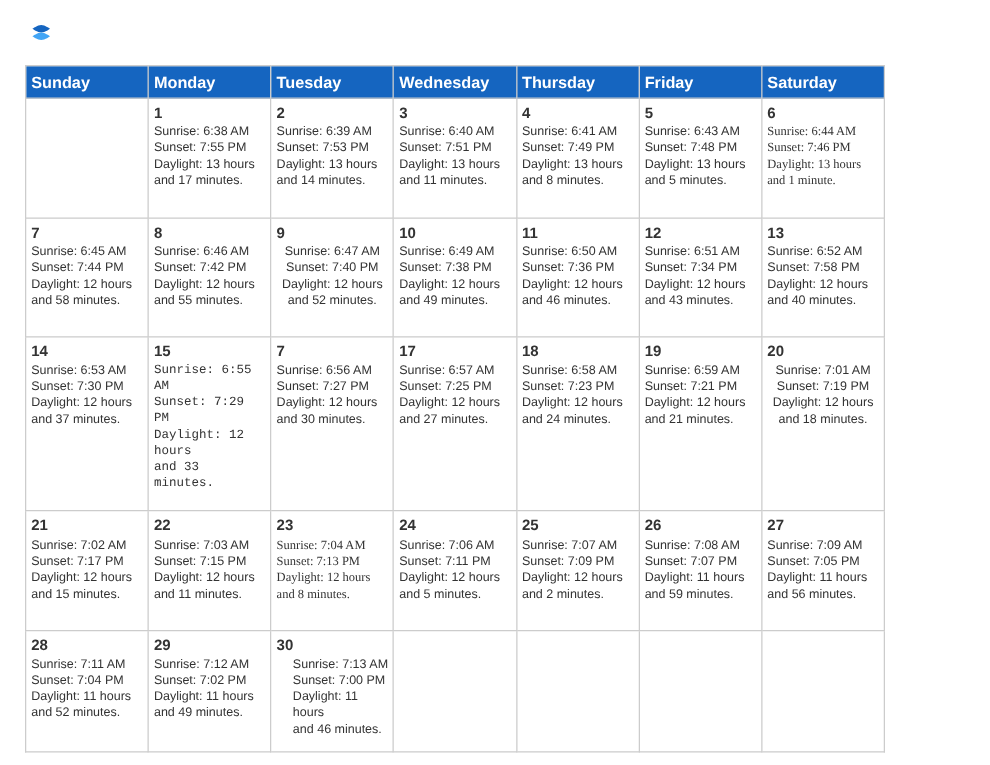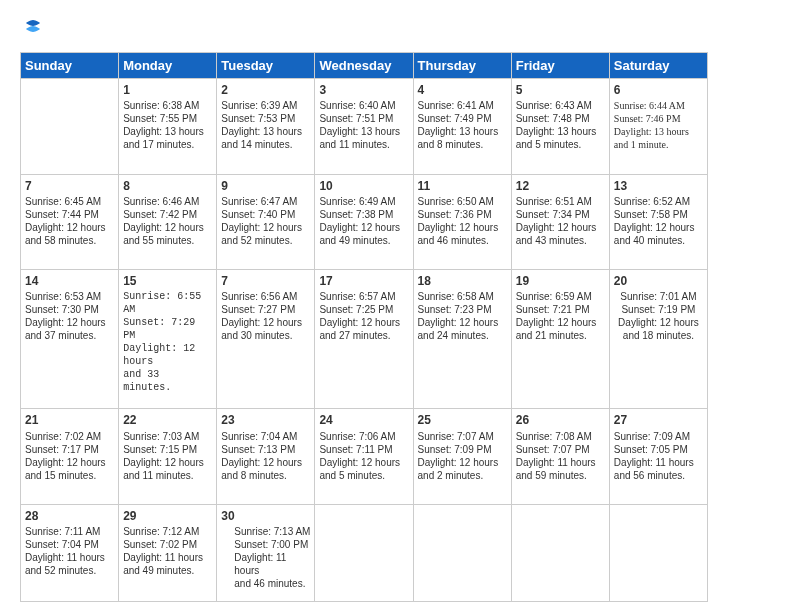--- a/index.html
+++ b/index.html
@@ -201,21 +201,21 @@
           </td>
           <td>
             <span class="day-num">8</span>
             <div class="day-info" style="white-space: pre-line;">Sunrise: 6:46 AM
 Sunset: 7:42 PM
 Daylight: 12 hours
 and 55 minutes.</div>
           </td>
           <td>
             <span class="day-num">9</span>
-            <div class="day-info" style="white-space: pre-line;">Sunrise: 6:47 AM
+            <div class="day-info" style="white-space: pre-line; text-align: center;">Sunrise: 6:47 AM
 Sunset: 7:40 PM
 Daylight: 12 hours
 and 52 minutes.</div>
           </td>
           <td>
             <span class="day-num">10</span>
             <div class="day-info" style="white-space: pre-line;">Sunrise: 6:49 AM
 Sunset: 7:38 PM
 Daylight: 12 hours
 and 49 minutes.</div>
@@ -303,21 +303,21 @@
           </td>
           <td>
             <span class="day-num">22</span>
             <div class="day-info" style="white-space: pre-line;">Sunrise: 7:03 AM
 Sunset: 7:15 PM
 Daylight: 12 hours
 and 11 minutes.</div>
           </td>
           <td>
             <span class="day-num">23</span>
-            <div class="day-info" style="white-space: pre-line;">Sunrise: 7:04 AM
+            <div class="day-info" style="white-space: pre-line; font-family: Liberation Serif, serif;">Sunrise: 7:04 AM
 Sunset: 7:13 PM
 Daylight: 12 hours
 and 8 minutes.</div>
           </td>
           <td>
             <span class="day-num">24</span>
             <div class="day-info" style="white-space: pre-line;">Sunrise: 7:06 AM
 Sunset: 7:11 PM
 Daylight: 12 hours
 and 5 minutes.</div>

